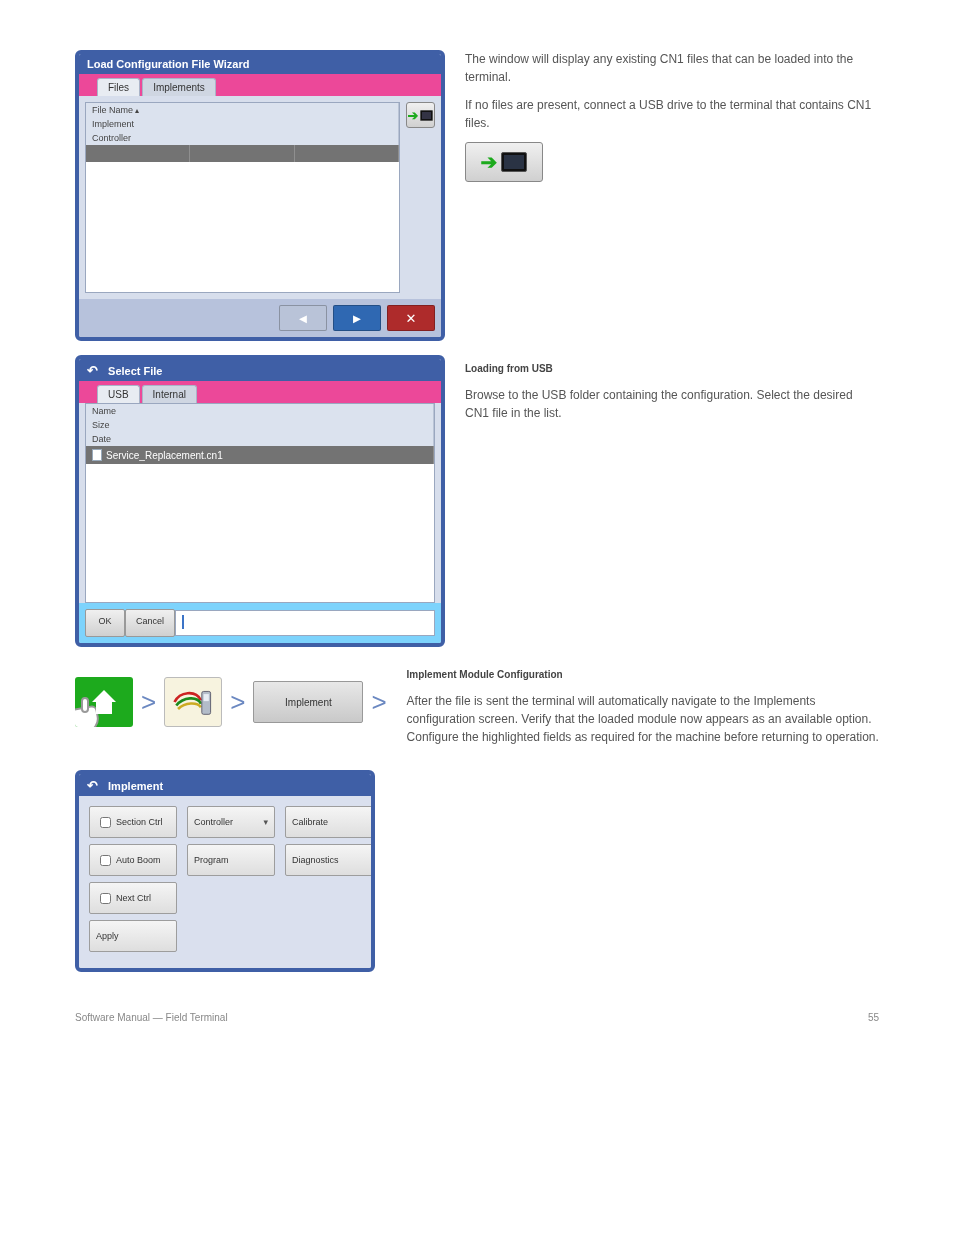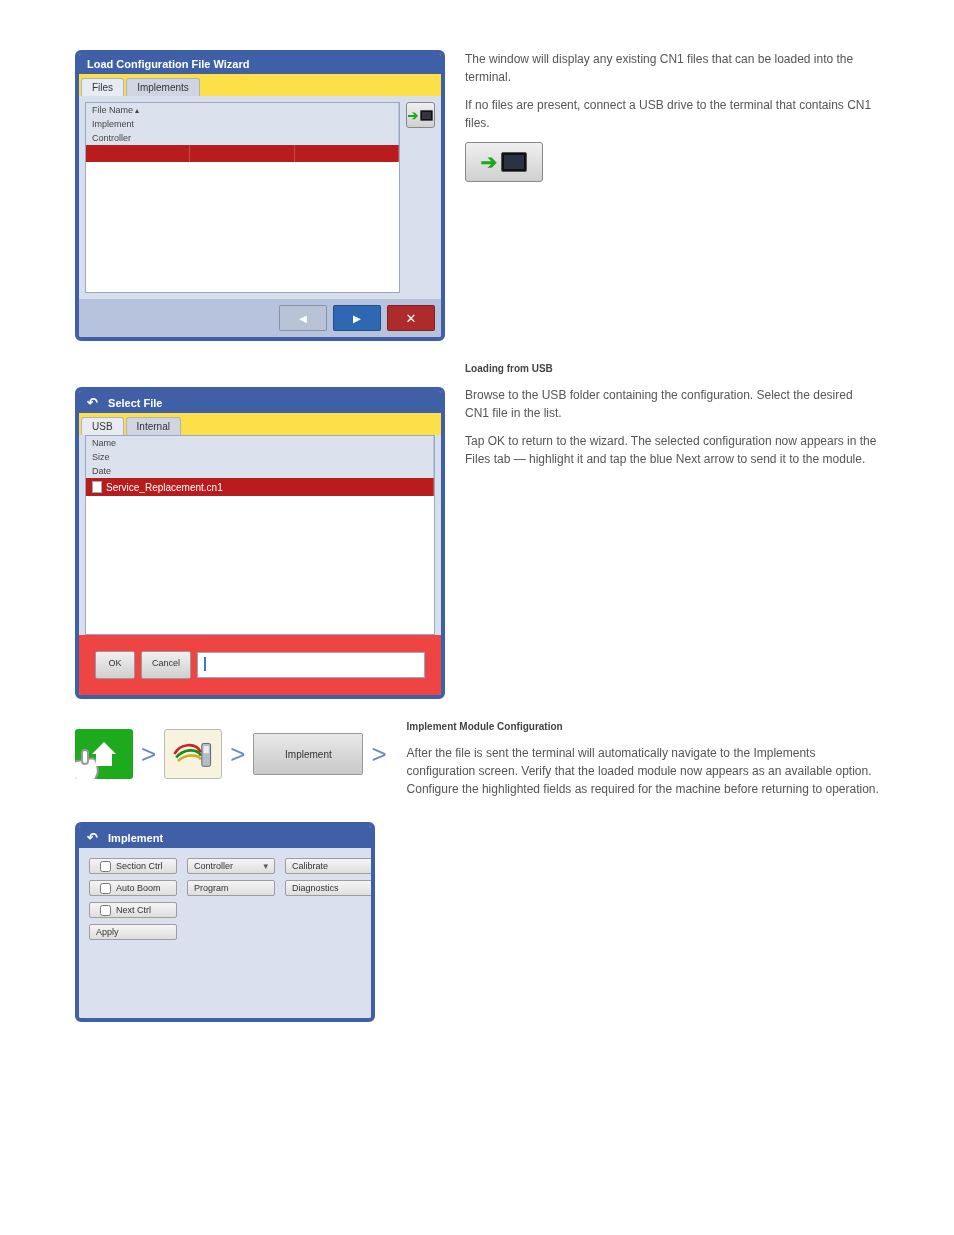--- a/index.html
+++ b/index.html
@@ -33,21 +33,21 @@
     font-weight: bold;
   }
   .win-title .undo-icon {
     display: inline-block;
     width: 14px; height: 12px;
     font-size: 13px;
     color: #fff;
     margin-right: 4px;
   }
 
-  .win-tabs { display: flex; background: #fde047; padding-top: 4px; padding-left: 2px; gap: 0; }
+  .win-tabs { display: flex; background: #ec4899; padding-top: 4px; padding-left: 18px; gap: 0; }
   .win-tab {
     background: #e8ecf2;
     border: 1px solid #a9b4c8;
     border-bottom: none;
     border-radius: 3px 3px 0 0;
     padding: 3px 10px;
     font-size: 10px;
     color: #333;
     margin-right: 2px;
   }
@@ -68,21 +68,21 @@
     padding: 2px 6px;
     border-right: 1px solid #bac4d6;
     font-size: 9px;
     color: #444;
     position: relative;
   }
   .tbl-hdr .th .sort-caret {
     font-size: 8px;
     margin-left: 2px;
   }
-  .tbl-row { display: flex; background: #b91c1c; color: #fff; }
+  .tbl-row { display: flex; background: #737373; color: #fff; }
   .tbl-row .td { flex: 1; padding: 3px 6px; border-right: 1px solid rgba(255,255,255,.2); }
   .tbl-row .doc-ic { display: inline-block; width: 10px; height: 12px; background: #fff; border: 1px solid #9ab; margin-right: 4px; vertical-align: middle; }
   .tbl-empty { height: 130px; background: #fff; }
 
   .side-btn {
     width: 32px; height: 26px;
     background: linear-gradient(#f0f0f0,#d0d0d0);
     border: 1px solid #888;
     border-radius: 3px;
     display: flex; align-items: center; justify-content: center;
@@ -137,21 +137,21 @@
     background: #111;
     border: 1px solid #555;
     border-radius: 2px;
     position: relative;
   }
   .big-load-btn .screen-ic::after { content:""; position:absolute; inset:2px; background:#2a3344; }
 
   
   .usb-panel .tbl-row .td.name { flex: 3; display:flex; align-items:center; }
   .usb-panel .win-bottombar {
-    background:#ef4444; display:flex; gap:6px; padding:16px; align-items:center;
+    background:#7dd3fc; display:flex; padding:6px; align-items:center;
   }
   .smallbtn {
     background: linear-gradient(#f0f0f0,#d0d0d0);
     border: 1px solid #999;
     border-radius: 2px;
     font-size: 9px;
     padding: 6px 10px;
     min-height:28px;
     min-width:40px;
     text-align:center;
@@ -223,21 +223,21 @@
   .cfg-body { background:#dae0ee; padding:10px; min-height:170px; }
   .cfg-row { display:flex; gap:10px; margin-bottom:6px; }
   .cfg-col { display:flex; flex-direction:column; gap:6px; }
   .fld {
     display:flex; align-items:center;
     background: linear-gradient(#f5f5f5,#dedede);
     border:1px solid #9d9d9d;
     border-radius:2px;
     font-size:9px;
     color:#333;
-    height:16px;
+    height:32px;
     padding: 0 6px;
     min-width:88px;
   }
   .fld input[type=checkbox]{ margin-right:5px; width:11px; height:11px; }
   .fld.sel::after { content:"▾"; margin-left:auto; font-size:9px; color:#555; }
   .fld.wide { min-width:88px; }
 
   .footer-note { font-size:10px; color:#888; margin-top:40px; display:flex; justify-content:space-between; }
 </style>
 </head>
@@ -289,21 +289,21 @@
       <div style="display:flex;align-items:center;gap:14px;margin:6px 0 10px 0;">
         <div class="big-load-btn">
           <span class="arrow-in">➔</span>
           <span class="screen-ic"></span>
         </div>
       </div>
     </div>
   </div>
 
   <div class="row">
-    <div class="win usb-panel" style="width:370px;margin-top:32px;">
+    <div class="win usb-panel" style="width:370px;">
       <div class="win-title">
         <span class="undo-icon">↶</span>
         <span>Select File</span>
       </div>
       <div class="win-tabs">
         <div class="win-tab">USB</div>
         <div class="win-tab inactive">Internal</div>
       </div>
       <div class="win-body" style="padding:0 6px;">
         <div class="tbl">
@@ -324,21 +324,20 @@
       <div class="win-bottombar">
         <div class="smallbtn">OK</div>
         <div class="smallbtn">Cancel</div>
         <div class="path-input"><span class="cursor-bar"></span><span> </span></div>
       </div>
     </div>
 
     <div class="prose">
       <h3>Loading from USB</h3>
       <p>Browse to the USB folder containing the configuration. Select the desired CN1 file in the list.</p>
-      <p>Tap OK to return to the wizard. The selected configuration now appears in the Files tab — highlight it and tap the blue Next arrow to send it to the module.</p>
     </div>
   </div>
 
 
   <div class="row">
     <div class="breadcrumb">
       <div class="bc-tile home">
         <div class="hand"></div>
         <div class="finger"></div>
         <div class="house"></div>
@@ -403,14 +402,18 @@
             <div class="fld wide">
                 <span>Diagnostics</span>
               </div>
           </div>
         </div>
       </div>
     </div>
     <div class="prose"></div>
   </div>
 
+  <div class="footer-note">
+    <span>Software Manual — Field Terminal</span>
+    <span>55</span>
+  </div>
 
 </div>
 
 </body></html>

